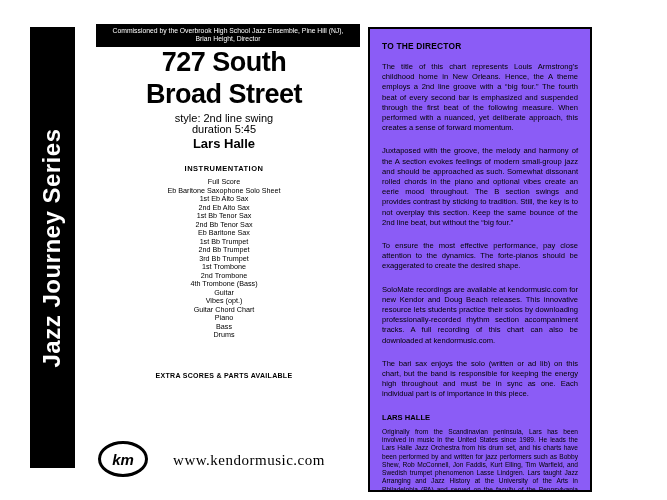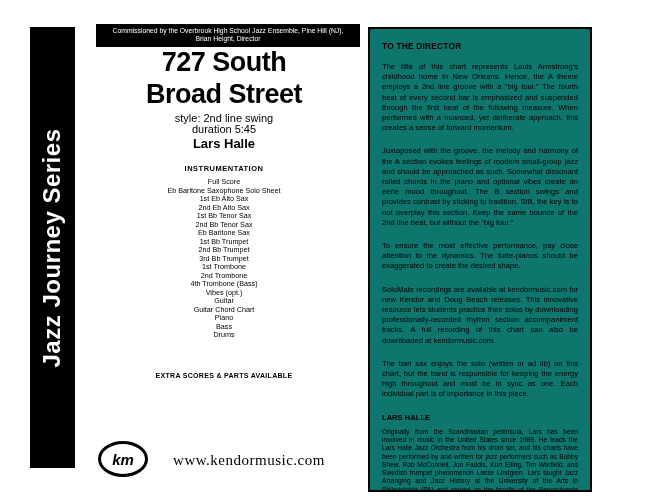--- a/index.html
+++ b/index.html
@@ -145,21 +145,21 @@
 
   
   .director-panel {
     position: absolute;
     left: 368px; top: 27px;
     width: 224px; height: 465px;
     box-sizing: border-box;
     border: 2px solid #000;
     padding: 12px 12px;
     overflow: hidden;
-    background: #0f766e;
+    background: #8b5cf6;
   }
   .director-heading {
     font-weight: bold;
     font-size: 8.4px;
     margin: 0 0 11px 0;
     letter-spacing: 0.2px;
   }
   .director-panel p.dir-par {
     margin: 0 0 13px 0;
     font-size: 7.6px;
@@ -213,22 +213,22 @@
     <div>2nd Eb Alto Sax</div>
     <div>1st Bb Tenor Sax</div>
     <div>2nd Bb Tenor Sax</div>
     <div>Eb Baritone Sax</div>
     <div>1st Bb Trumpet</div>
     <div>2nd Bb Trumpet</div>
     <div>3rd Bb Trumpet</div>
     <div>1st Trombone</div>
     <div>2nd Trombone</div>
     <div>4th Trombone (Bass)</div>
+    <div>Guitar</div>
     <div>Vibes (opt.)</div>
-    <div>Guitar</div>
     <div>Guitar Chord Chart</div>
     <div>Piano</div>
     <div>Bass</div>
     <div>Drums</div>
   </div>
 
   <div class="extra-note">EXTRA SCORES &amp; PARTS AVAILABLE</div>
 
   <div class="publisher">
     <div class="logo-oval">

